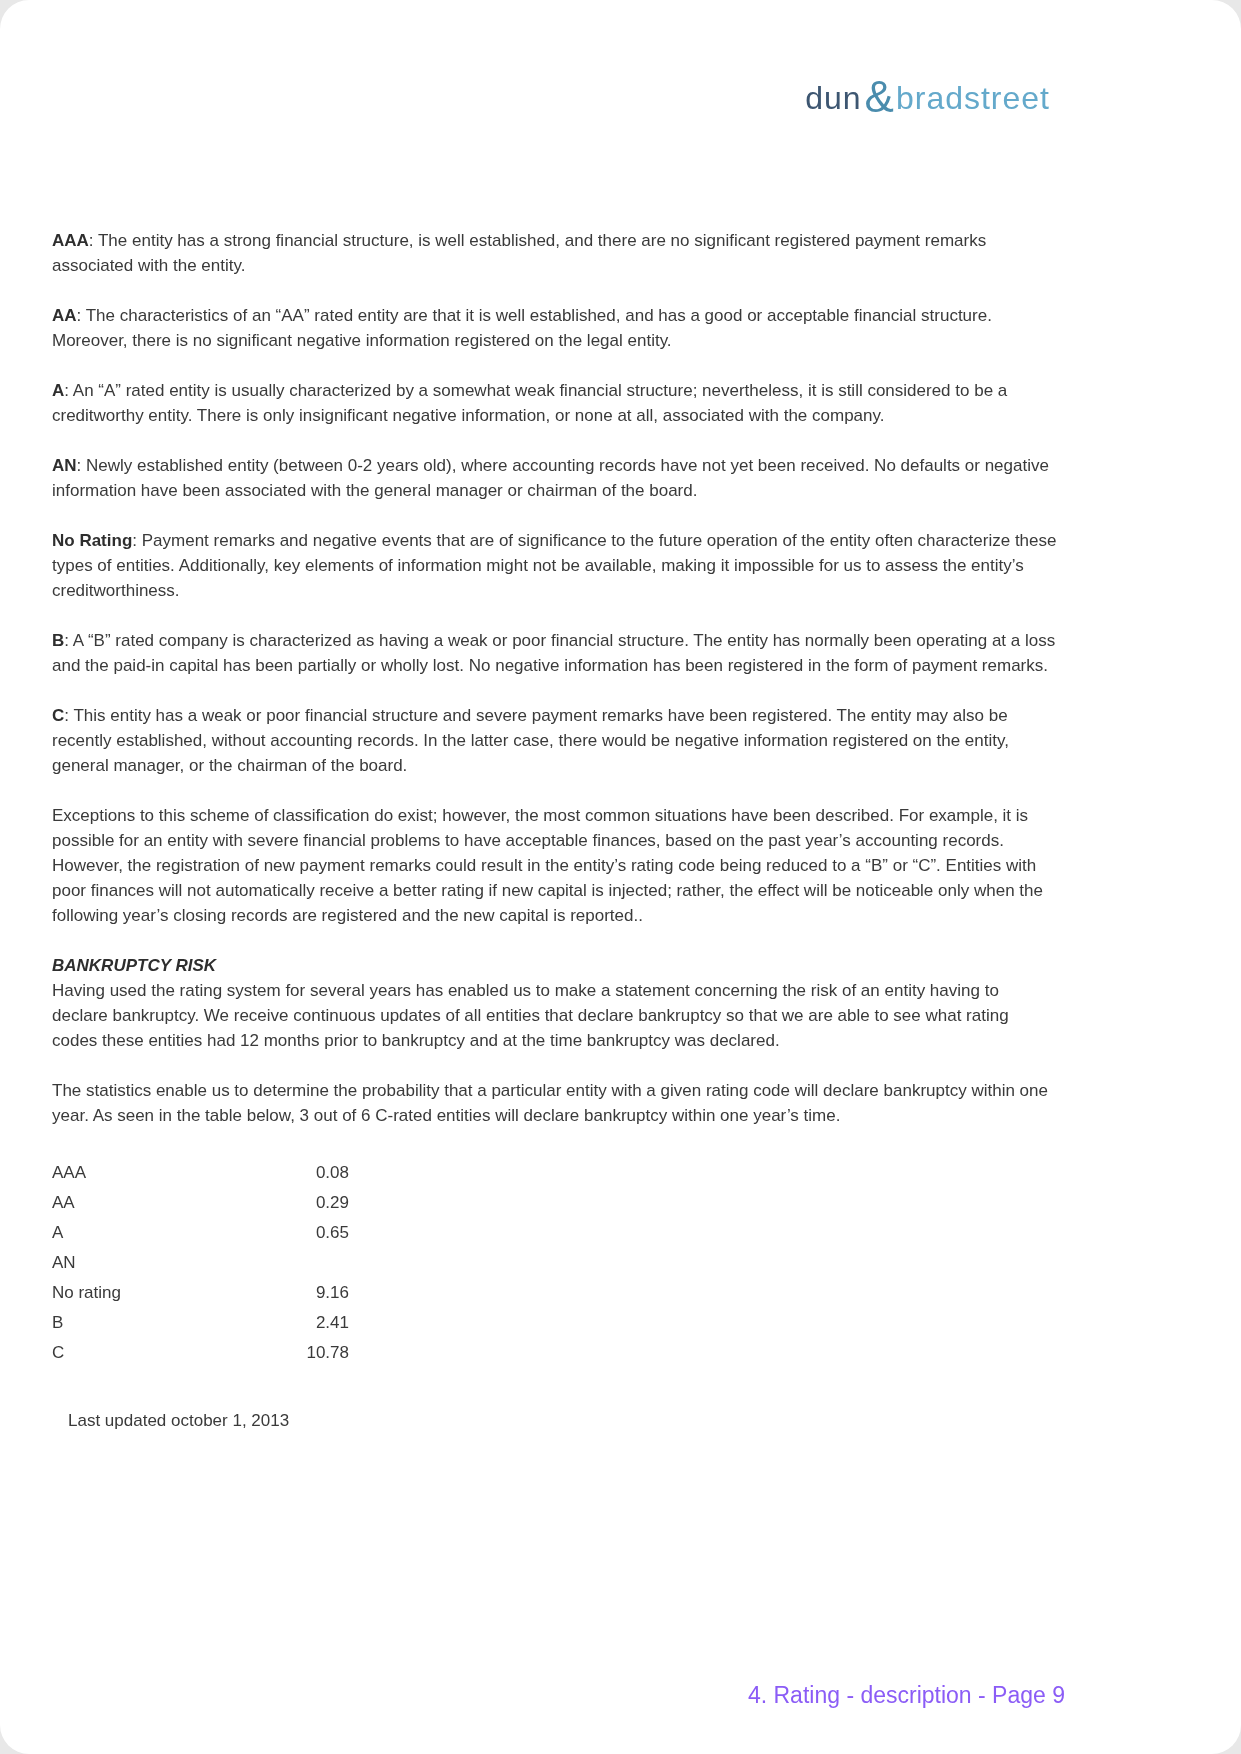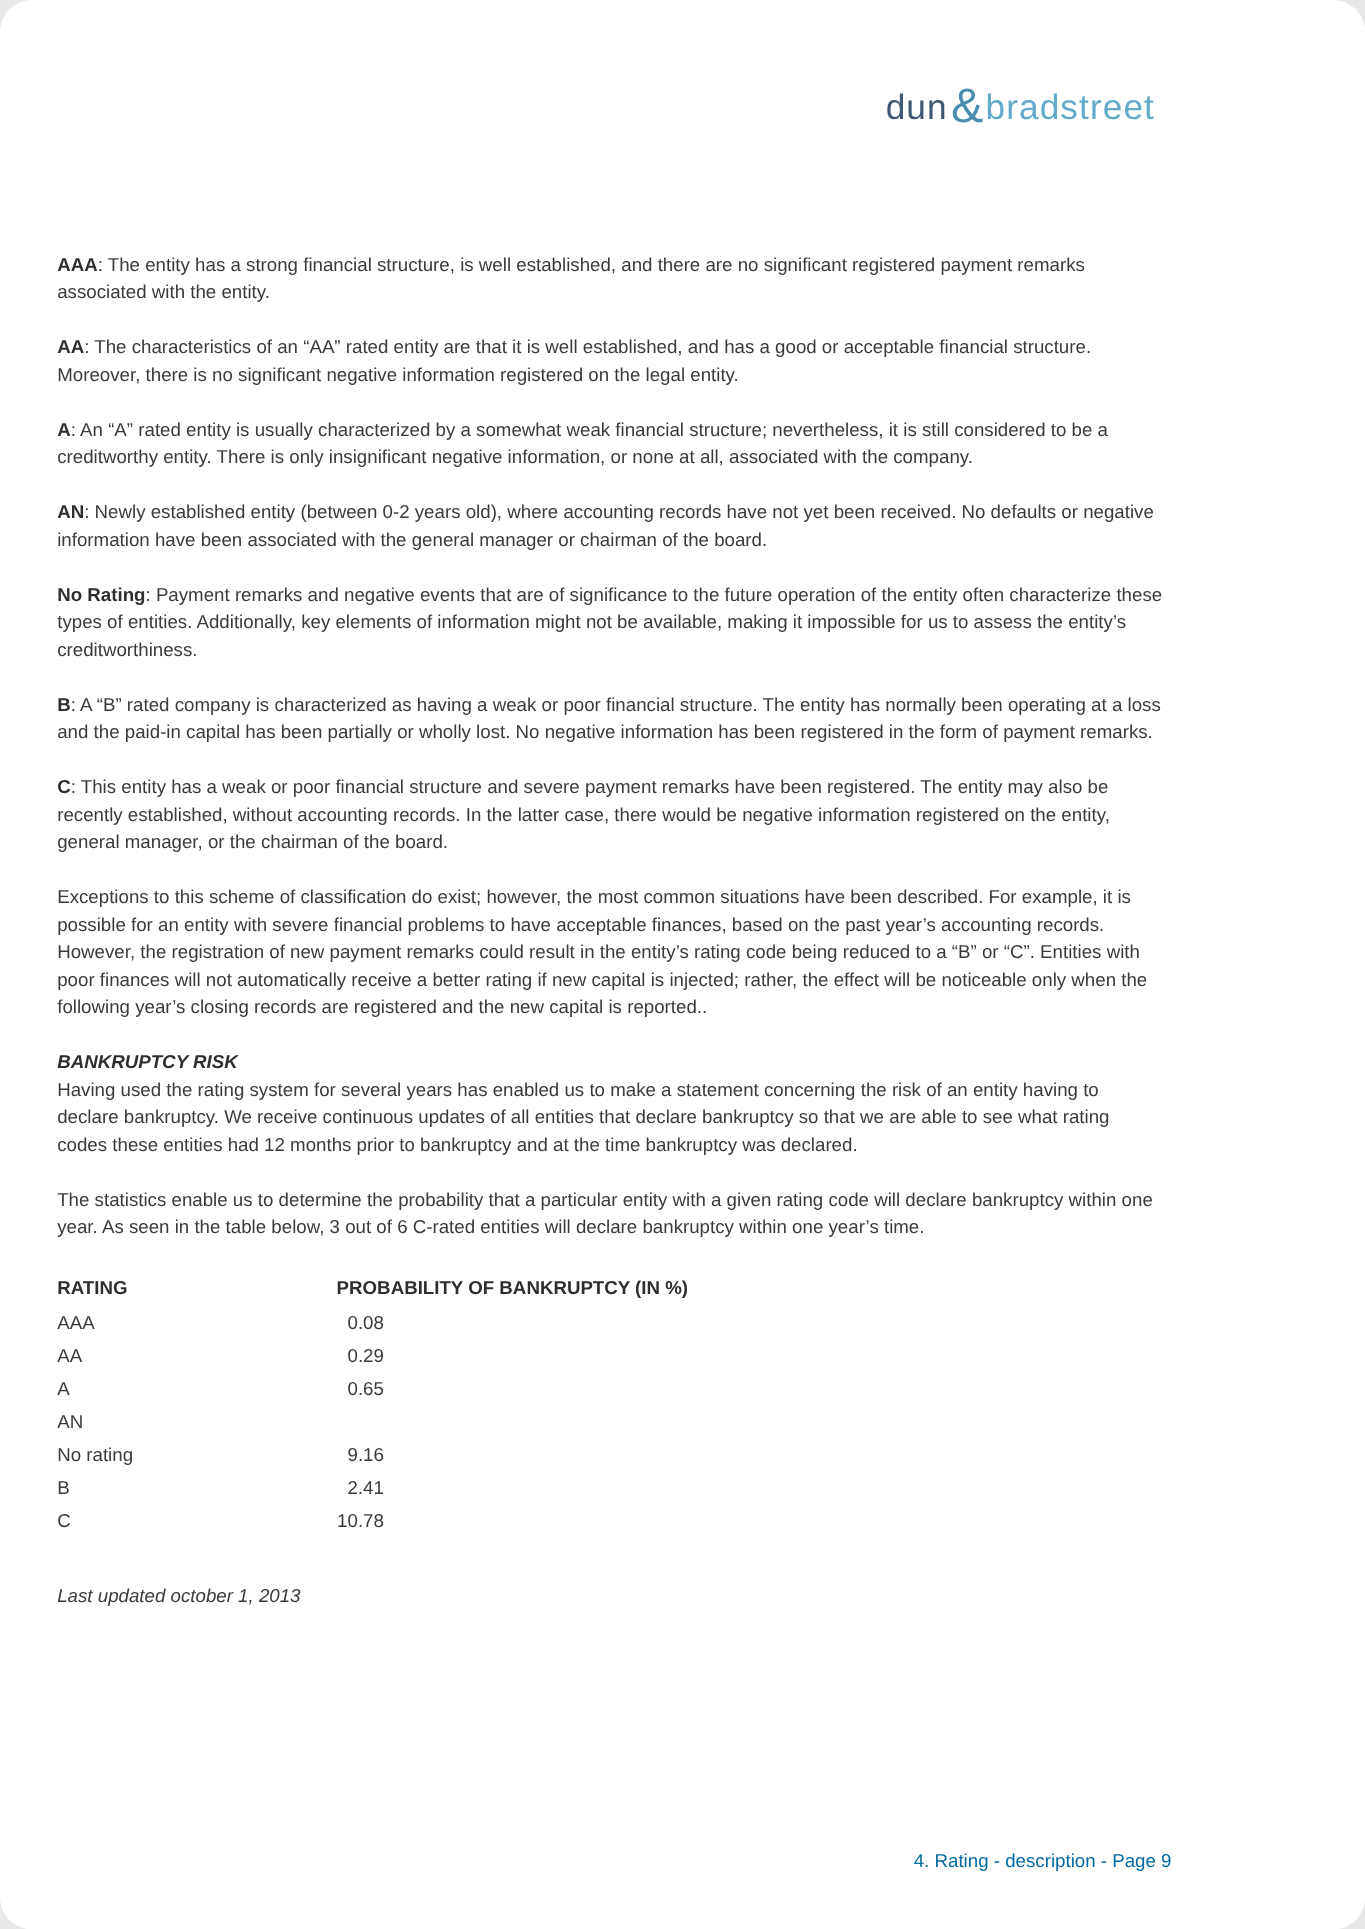--- a/index.html
+++ b/index.html
@@ -50,30 +50,30 @@
   }
   
   .rating-table { margin-top: 30px; }
   .t-header-row { display: flex; font-weight: bold; color: #2e2e2e; line-height: 25px; margin-bottom: 5px; }
   .t-row { display: flex; line-height: 30px; height: 30px; }
   .t-col1 { width: 254px; }
   .t-col2 { flex: 1; }
   .t-num { display: inline-block; width: 43px; text-align: right; }
 
   .last-updated {
-    font-style: italic;
     margin-top: 40px;
+    margin-left: 16px;
   }
 
   .page-footer {
     position: absolute;
     top: 1682px;
     right: 176px;
-    font-size: 17px;
-    color: #0369a1;
+    font-size: 23px;
+    color: #8b5cf6;
   }
 </style>
 </head>
 <body>
 
 <div class="page">
 
   <div class="logo">
     <span class="dun">dun</span>
       <span class="amp">&amp;</span>
@@ -97,24 +97,20 @@
     <p class="para"><b>C</b><span>: This entity has a weak or poor financial structure and severe payment remarks  have been registered. The entity may also be recently established, without accounting records. In the latter case, there would be negative information registered on the entity, general  manager, or the chairman of the board.</span></p>
 
     <p class="para">Exceptions to this scheme of classification do exist; however, the most common situations have been described. For example, it is possible for an entity with severe financial problems to have acceptable finances, based on the past year’s accounting records. However, the registration of new payment remarks could result in the entity’s rating code being reduced to a “B” or “C”. Entities with poor finances will not automatically receive a better rating if new capital is injected; rather, the effect will be noticeable only when the following year’s closing records are registered and the new capital is reported..</p>
 
     <p class="heading">BANKRUPTCY RISK</p>
     <p class="para">Having used the rating system for several years has enabled us to make a statement concerning the risk of an entity having to declare bankruptcy. We receive continuous updates of all entities that declare bankruptcy so that we are able to see what rating codes these entities had 12 months prior to bankruptcy and at the time bankruptcy was declared.</p>
 
     <p class="para">The statistics enable us to determine the probability that a particular entity with a given rating code will declare bankruptcy within one year. As seen in the table below, 3 out of 6 C-rated entities will declare bankruptcy within one year’s time.</p>
 
     <div class="rating-table">
-      <div class="t-header-row">
-        <div class="t-col1">RATING</div>
-        <div class="t-col2">PROBABILITY OF BANKRUPTCY (IN %)</div>
-      </div>
       <div class="t-row">
         <div class="t-col1">AAA</div>
         <div class="t-col2"><span class="t-num">0.08</span></div>
       </div>
       <div class="t-row">
         <div class="t-col1">AA</div>
         <div class="t-col2"><span class="t-num">0.29</span></div>
       </div>
       <div class="t-row">
         <div class="t-col1">A</div>

